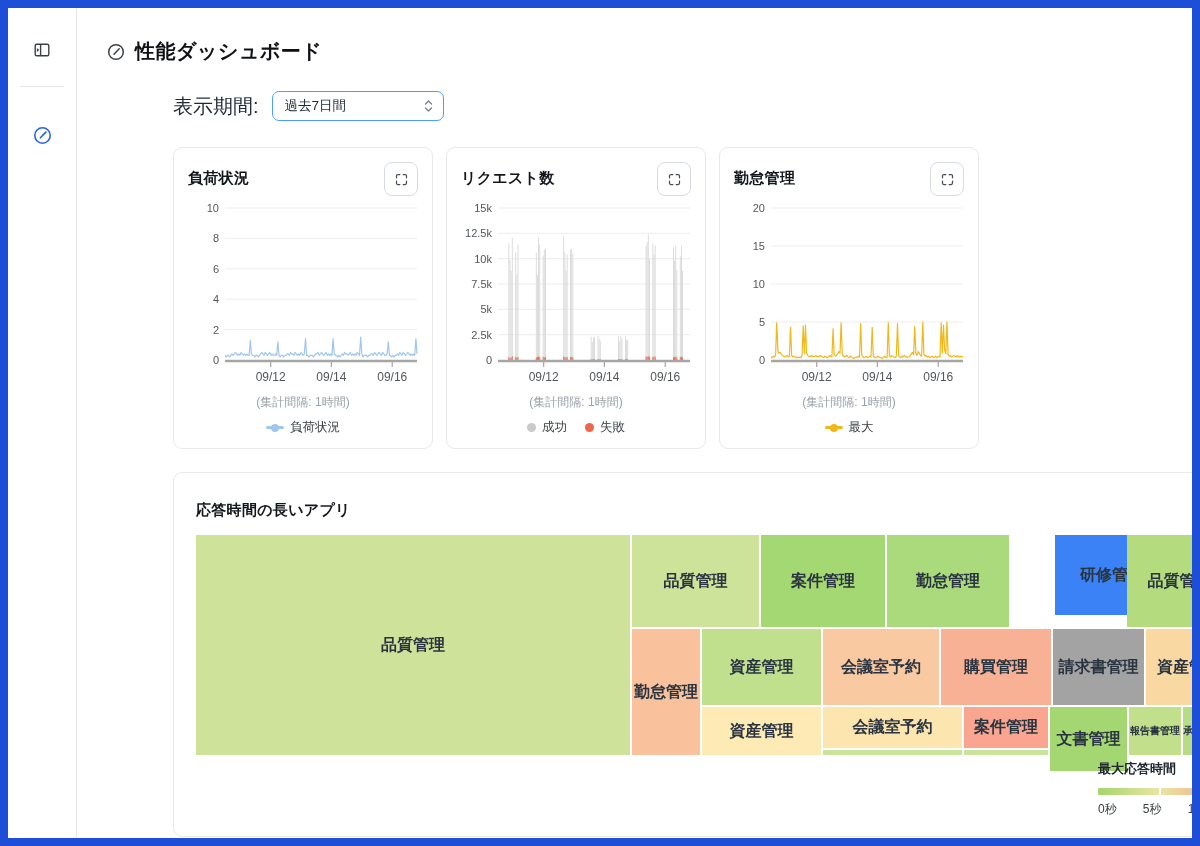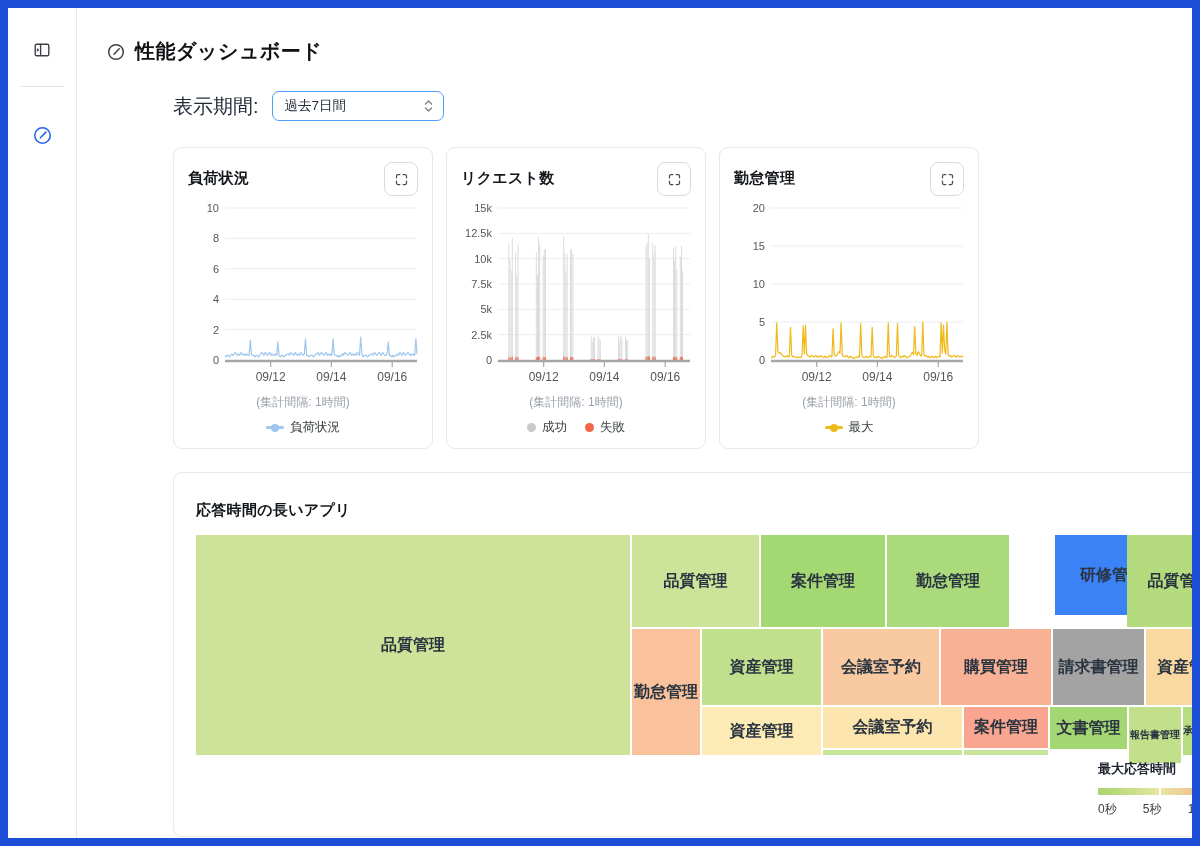--- a/index.html
+++ b/index.html
@@ -331,22 +331,22 @@
           <div class="cell" style="left: 931px; top: 0px; width: 105px; height: 92px; background: rgb(180, 219, 126);">品質管理</div>
           <div class="cell" style="left: 436px; top: 94px; width: 68px; height: 126px; background: rgb(249, 194, 156);">勤怠管理</div>
           <div class="cell" style="left: 506px; top: 94px; width: 119px; height: 76px; background: rgb(192, 224, 141);">資産管理</div>
           <div class="cell" style="left: 627px; top: 94px; width: 116px; height: 76px; background: rgb(249, 201, 162);">会議室予約</div>
           <div class="cell" style="left: 745px; top: 94px; width: 110px; height: 76px; background: rgb(249, 177, 149);">購買管理</div>
           <div class="cell" style="left: 857px; top: 94px; width: 91px; height: 76px; background: #a3a3a3;">請求書管理</div>
           <div class="cell" style="left: 950px; top: 94px; width: 86px; height: 76px; background: rgb(250, 216, 162);">資産管理</div>
           <div class="cell" style="left: 506px; top: 172px; width: 119px; height: 48px; background: rgb(253, 234, 180);">資産管理</div>
           <div class="cell" style="left: 627px; top: 172px; width: 139px; height: 41px; background: rgb(252, 229, 175);">会議室予約</div>
           <div class="cell" style="left: 768px; top: 172px; width: 84px; height: 41px; background: rgb(249, 165, 143);">案件管理</div>
-          <div class="cell" style="left: 854px; top: 172px; width: 77px; height: 42px; background: rgb(164, 214, 114);">文書管理</div>
-          <div class="cell small" style="left: 933px; top: 172px; width: 52px; height: 56px; background: rgb(194, 224, 140);">報告書管理</div>
+          <div class="cell" style="left: 854px; top: 172px; width: 77px; height: 64px; background: rgb(164, 214, 114);">文書管理</div>
+          <div class="cell small" style="left: 933px; top: 172px; width: 52px; height: 48px; background: rgb(194, 224, 140);">報告書管理</div>
           <div class="cell small" style="left: 987px; top: 172px; width: 49px; height: 48px; background: rgb(184, 220, 132);">承認ワー...</div>
           <div class="cell" style="left: 627px; top: 215px; width: 139px; height: 5px; background: rgb(201, 228, 155);"></div>
           <div class="cell" style="left: 768px; top: 215px; width: 84px; height: 5px; background: rgb(201, 228, 155);"></div>
         </div>
       <div class="tm-legend">
         <div class="tl-title">最大応答時間</div>
         <div class="grad-bar" id="gradBar" style="background: linear-gradient(90deg, rgb(166, 213, 108), rgb(233, 230, 162) 50%, rgb(245, 169, 140));">
             <span class="mid-tick"></span>
           </div>
         <div class="grad-stops">

